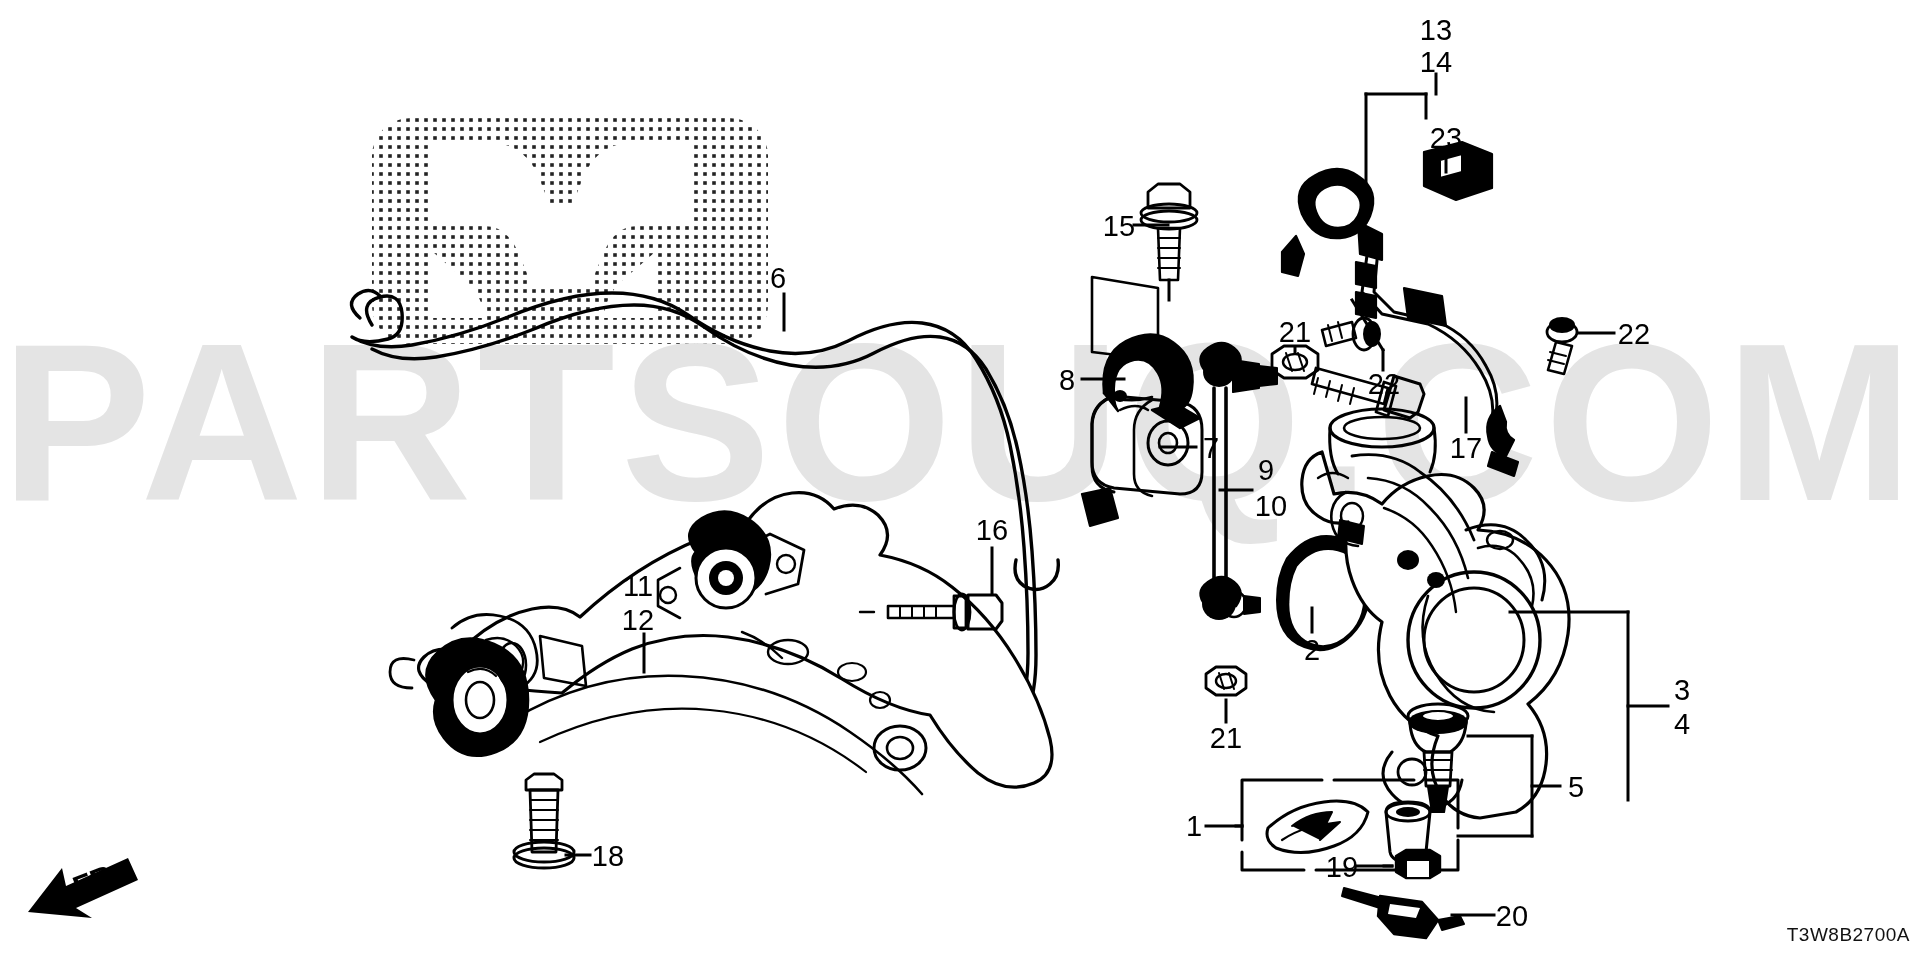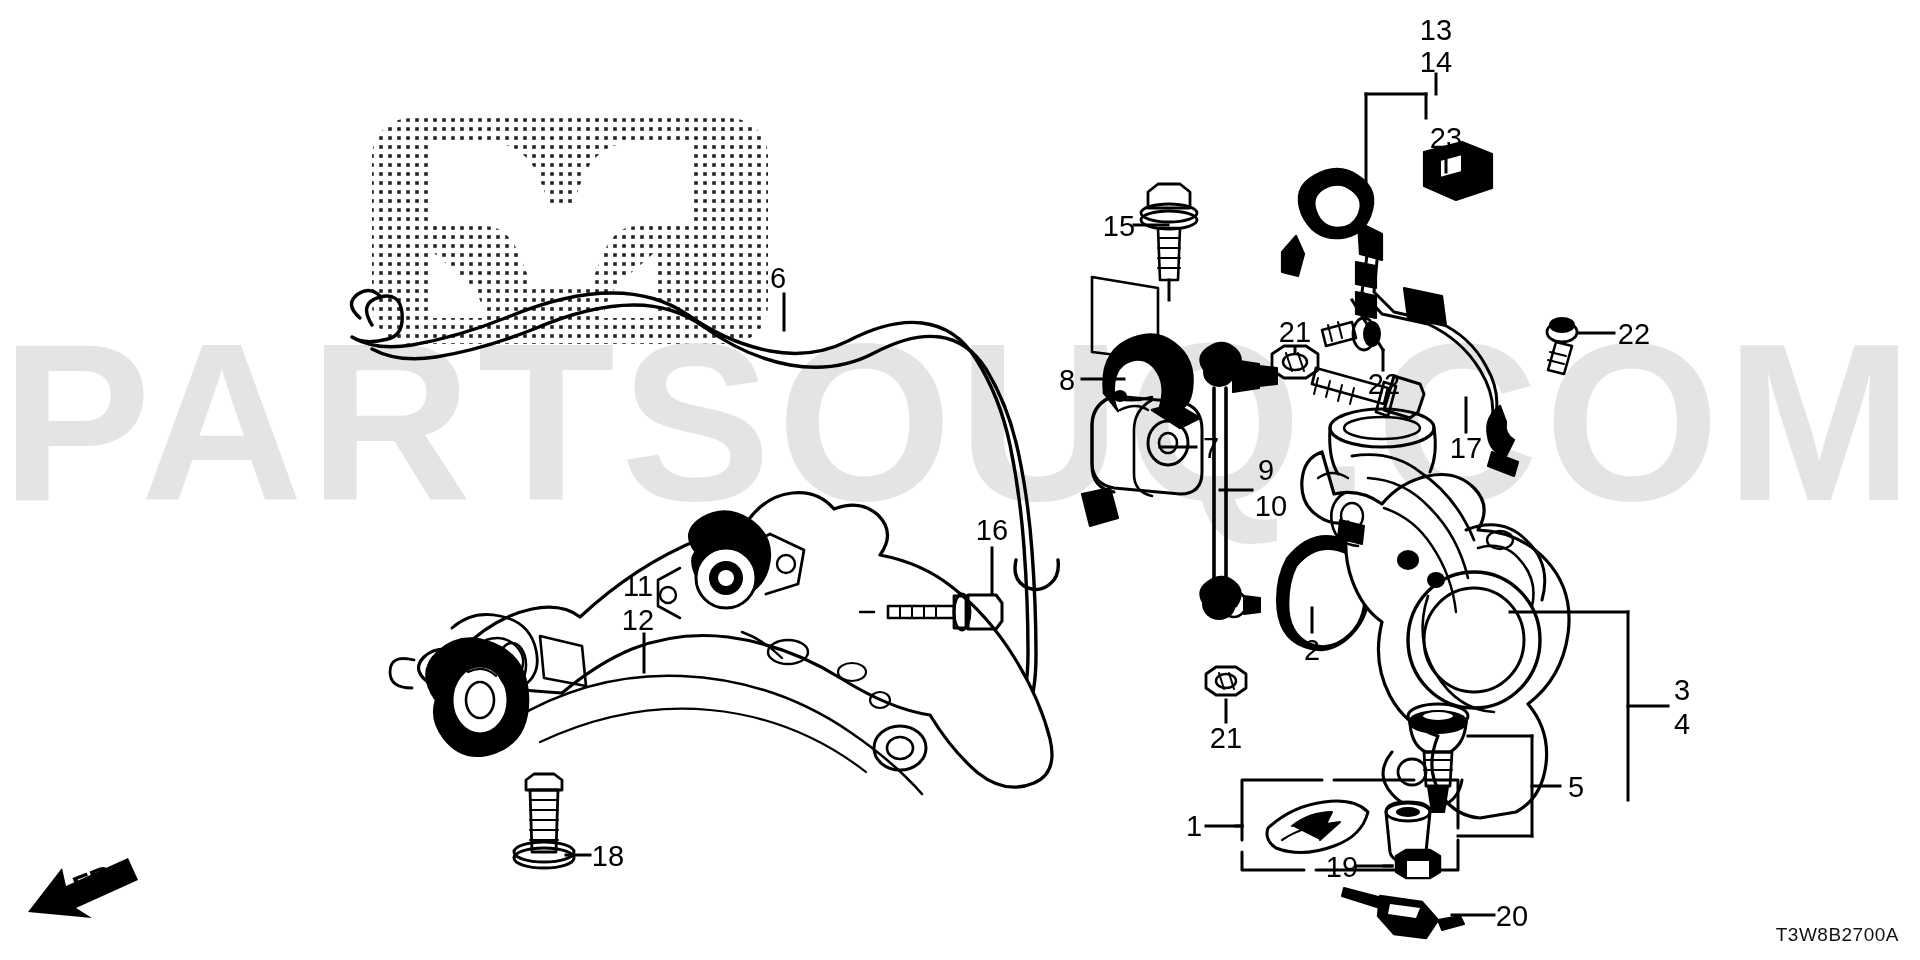--- a/index.html
+++ b/index.html
@@ -6,21 +6,21 @@
   html,body{margin:0;padding:0;background:#ffffff;}
   body{width:1920px;height:960px;overflow:hidden;
        font-family:"Liberation Sans","DejaVu Sans",sans-serif;}
   #stage{position:relative;width:1920px;height:960px;background:#fff;}
   #wm,#art,#labels{position:absolute;left:0;top:0;width:1920px;height:960px;}
   #wm{z-index:1;}
   #art{z-index:2;}
   #labels{z-index:3;}
   .lbl{font-family:"Liberation Sans","DejaVu Sans",sans-serif;
        font-weight:400;fill:#000;}
-  #diagcode{position:absolute;right:21px;bottom:14px;z-index:4;
+  #diagcode{position:absolute;right:10px;bottom:14px;z-index:4;
             font-family:"Liberation Sans","DejaVu Sans",sans-serif;
             font-size:19px;letter-spacing:.5px;color:#111;}
 </style>
 </head>
 <body>
 
 <div id="stage">
 
   <svg id="wm" viewBox="0 0 1920 960">
     <defs>

